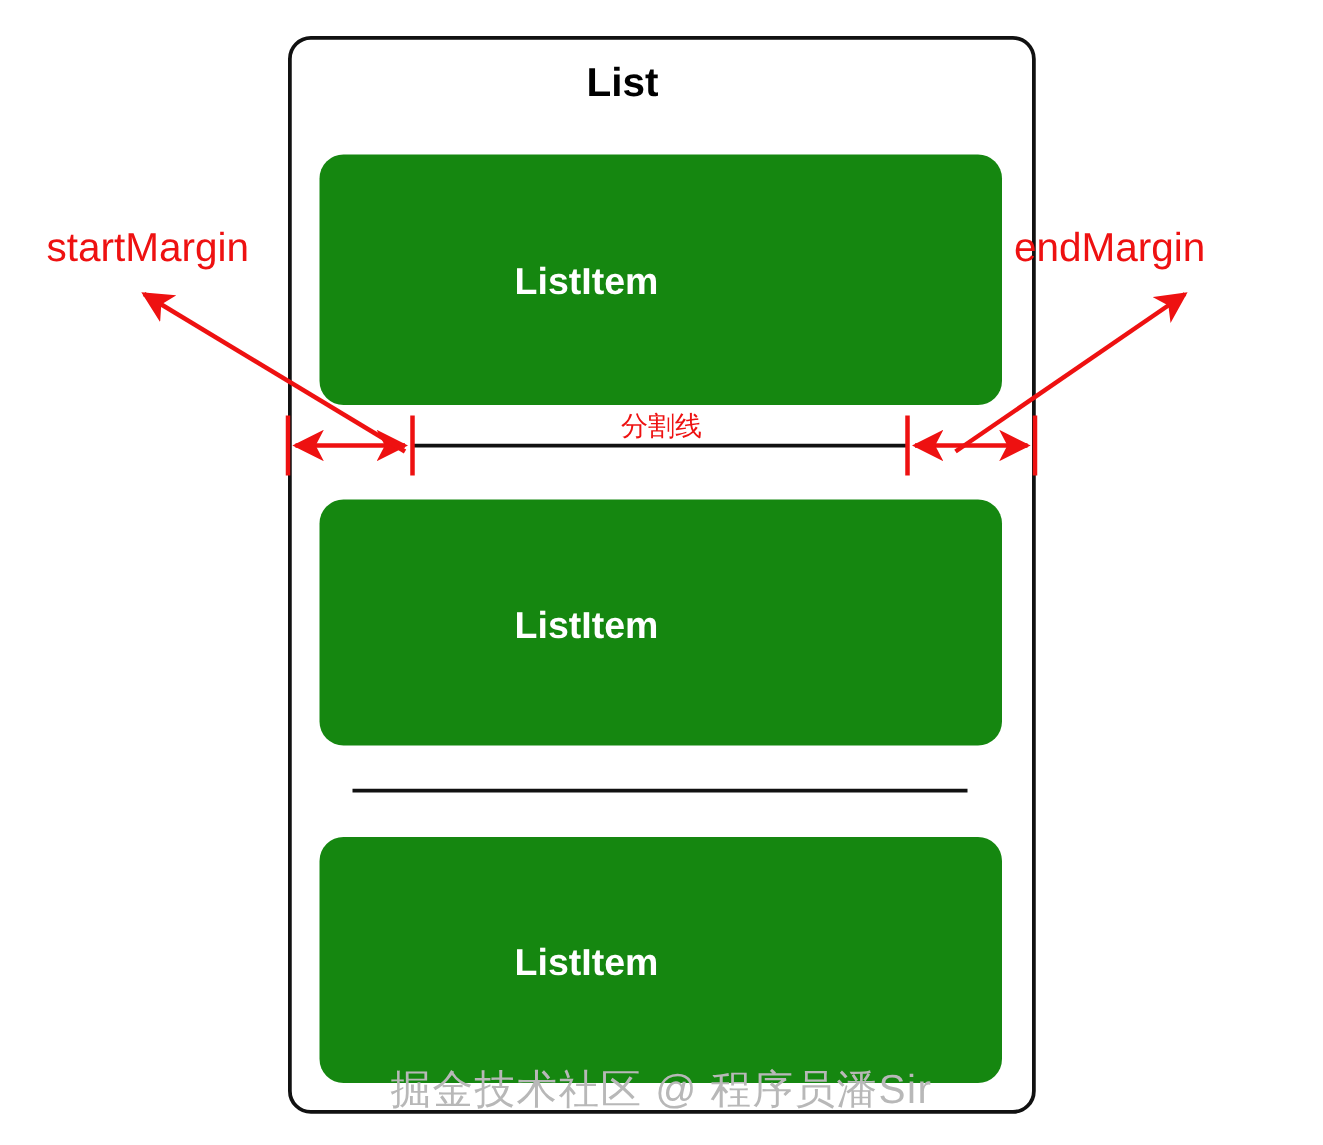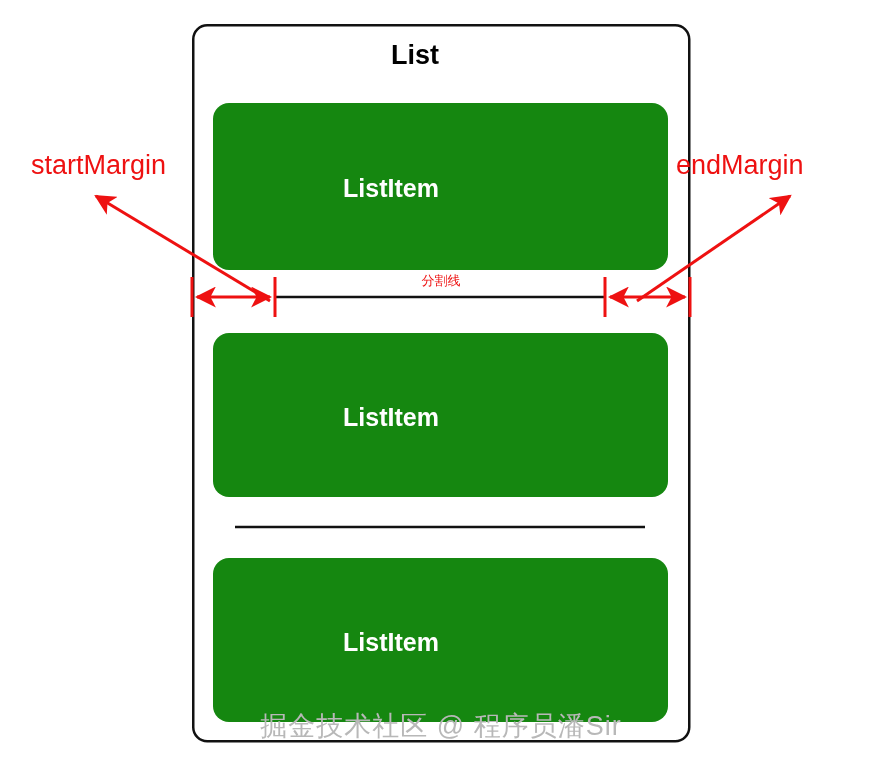--- a/index.html
+++ b/index.html
@@ -61,21 +61,21 @@
   #label-start-margin {
     left: 9px;
     top: 150px;
     margin-left: 22px;
   }
   #label-end-margin {
     left: 676px;
     top: 150px;
   }
   .divider-label {
-    font-size: 13px;
+    font-size: 18px;
     color: #ee1111;
     left: 0;
     top: 272px;
     width: 882px;
     text-align: center;
   }
   .watermark {
     font-size: 27px;
     color: #b8b8b8;
     left: 0;

